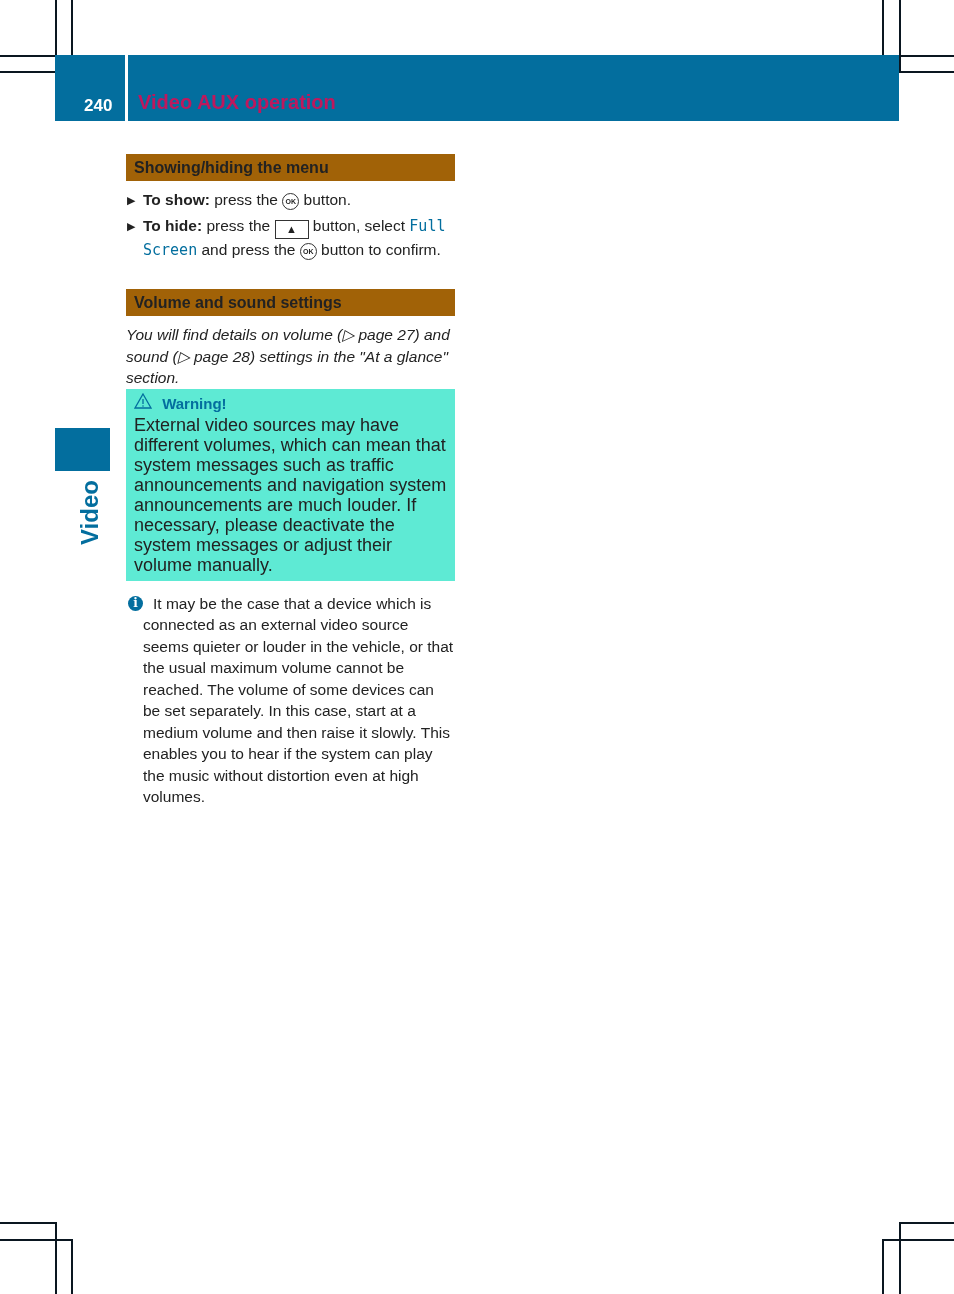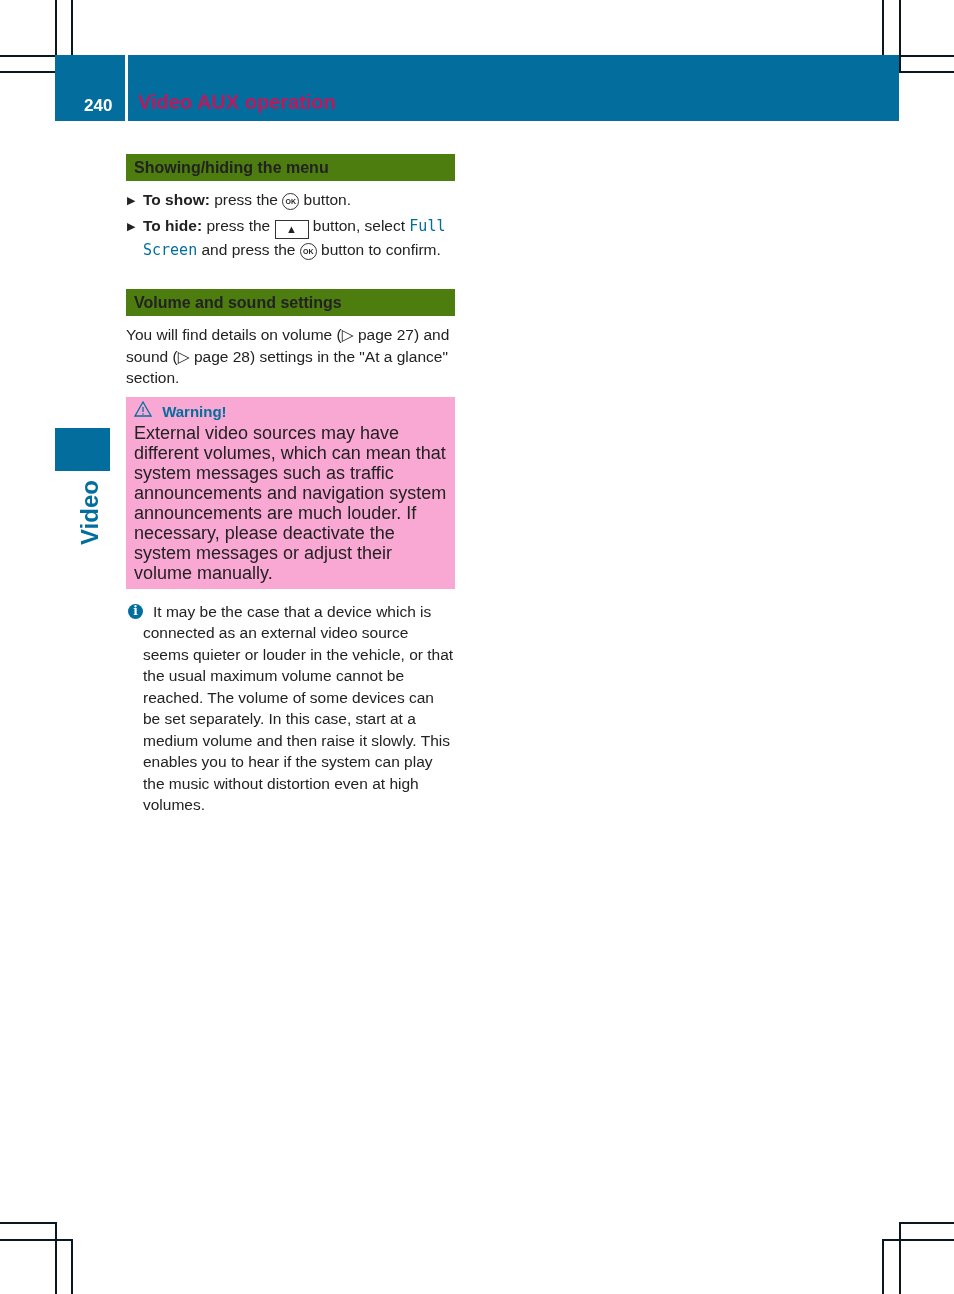--- a/index.html
+++ b/index.html
@@ -7,31 +7,31 @@
          font-family:"Liberation Sans", sans-serif; color:#222; }
   .crop { position:absolute; background:#0a1620; }
   .header-num { position:absolute; left:55px; top:55px; width:70px; height:66px; background:#036e9e; }
   .header-title-bar { position:absolute; left:128px; top:55px; width:771px; height:66px; background:#036e9e; }
   .page-num { position:absolute; left:84px; top:96px; color:#fff; font-size:17px; font-weight:bold; }
   .page-title { position:absolute; left:138px; top:91px; color:#be185d; font-size:20px; font-weight:bold; }
   .side-tab { position:absolute; left:55px; top:428px; width:55px; height:43px; background:#036e9e; }
   .side-label { position:absolute; left:76px; top:545px; transform:rotate(-90deg); transform-origin:left top;
                 color:#036e9e; font-size:24px; font-weight:bold; width:70px; }
   .col { position:absolute; left:126px; top:154px; width:329px; }
-  .sec-head { background:#4d7c0f; height:27px; line-height:27px; padding-left:8px; font-weight:bold;
+  .sec-head { background:#a16207; height:27px; line-height:27px; padding-left:8px; font-weight:bold;
               font-size:16px; color:#222; }
   .step { position:relative; padding-left:17px; font-size:15.5px; line-height:22px; margin-top:6px; }
   .step .bullet { position:absolute; left:1px; top:0; font-size:11px; }
   .okbtn { display:inline-block; width:15px; height:15px; border:1px solid #333; border-radius:50%;
            font-size:7px; line-height:15px; text-align:center; vertical-align:1px; font-weight:bold; }
   .keybtn { display:inline-block; width:32px; height:17px; border:1px solid #333; text-align:center;
             font-size:11px; line-height:17px; vertical-align:-2px; }
   .mono { font-family:"DejaVu Sans Mono", monospace; color:#036e9e; font-size:15px; }
-  .para { font-size:15.5px; line-height:21.5px; margin-top:8px; }
-  .warn { background:#f9a8d4; margin-top:8px; padding:4px 8px 6px 8px; }
+  .para { font-size:15.5px; line-height:21.5px; margin-top:8px;font-style:italic; }
+  .warn { background:#5eead4; padding:4px 8px 6px 8px; }
   .warn-title { color:#036e9e; font-weight:bold; font-size:15px; line-height:22px; }
   .warn-body { font-size:18px; line-height:20px; }
   .info { position:relative; padding-left:17px; font-size:15.5px; line-height:21.5px; margin-top:12px; }
   .info-icon { position:absolute; left:2px; top:3px; width:15px; height:15px; border-radius:50%; background:#036e9e;
                color:#fff; font-size:12px; font-weight:bold; line-height:15px; text-align:center; font-family:"DejaVu Serif", serif; }
 </style>
 </head>
 <body>
 
 <div class="crop" style="left:55px;top:0;width:1.5px;height:55px"></div>

